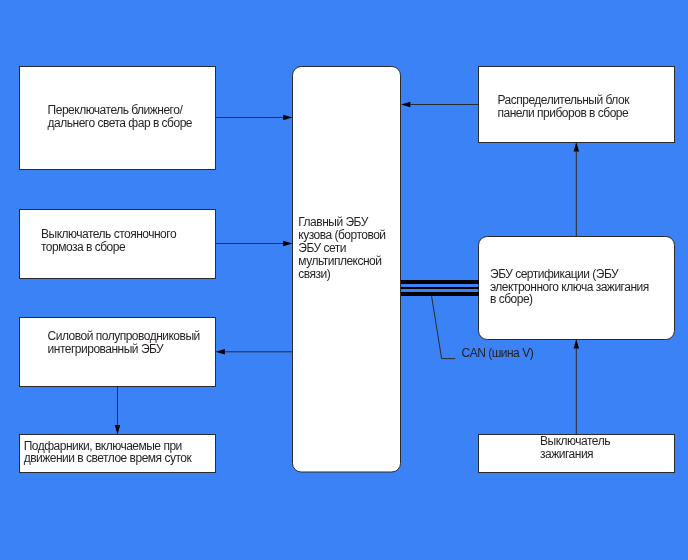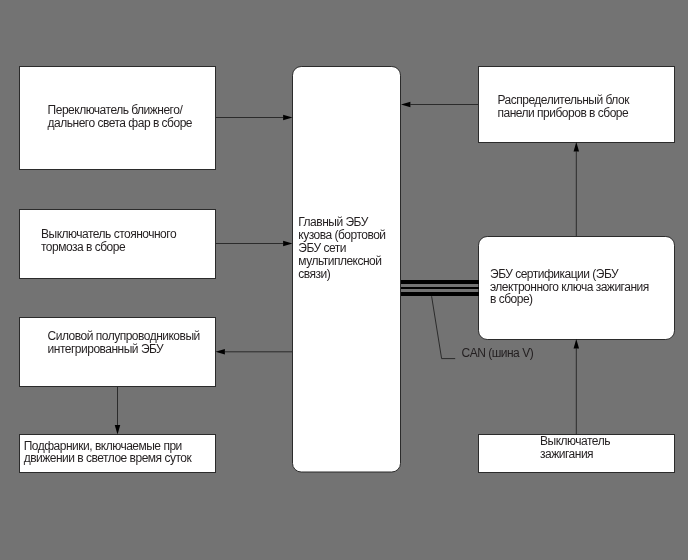--- a/index.html
+++ b/index.html
@@ -1,21 +1,21 @@
 <!DOCTYPE html>
 <html><head>
 <meta charset="utf-8">
 <title>Block diagram</title>
 <style>
   html, body { margin:0; padding:0; background:#ffffff; }
   body {
     width:688px; height:560px; overflow:hidden;
     font-family:"Liberation Sans", sans-serif;
   }
-  #stage { position:relative; width:688px; height:560px; background:#737373; }
+  #stage { position:relative; width:688px; height:560px; background:#3b82f6; }
   svg#diagram { display:block; position:absolute; left:0; top:0; }
   
   #layer-text { filter:blur(0px); }
   .node-box   { fill:#ffffff; stroke:#2b2b2b; stroke-width:1; }
   .node-box.sharp   { shape-rendering:crispEdges; }
   .node-box.rounded { shape-rendering:geometricPrecision; }
   .conn-line  { stroke:#2b2b2b; stroke-width:1; fill:none;
                 shape-rendering:geometricPrecision; }
   .arrow-head { fill:#000000; shape-rendering:geometricPrecision; }
   .bus-strand { fill:#000000; shape-rendering:crispEdges; }

